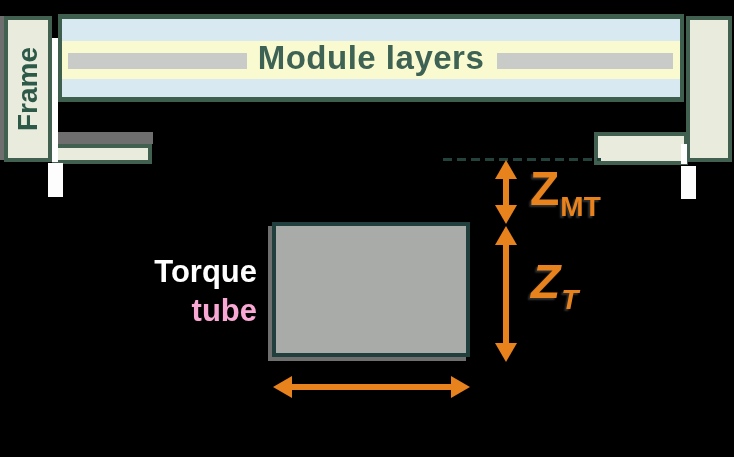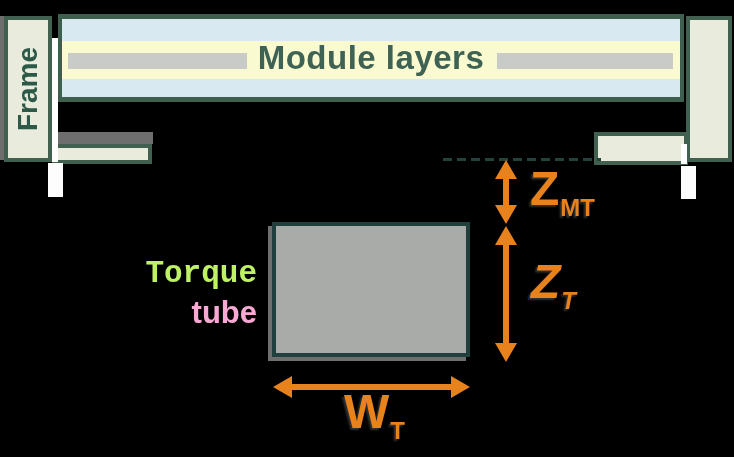--- a/index.html
+++ b/index.html
@@ -35,42 +35,42 @@
   #right-white-strip{left:681px;top:130px;width:6px;height:20px;background:#fff;}
   #right-bolt{left:681px;top:152px;width:15px;height:33px;background:#fdfdfd;}
   
   #dash-line{left:443px;top:144px;width:158px;height:3px;
     background:repeating-linear-gradient(90deg,#24423c 0 9px,transparent 9px 14px);}
   
   #torque-tube{left:272px;top:208px;width:198px;height:135px;background:#a9aba8;
     border:4px solid #21403d;box-sizing:border-box;box-shadow:-4px 4px 0 #6f6f6f;}
   #tube-label{left:120px;top:238px;width:137px;text-align:right;line-height:39px;
     font-weight:bold;font-size:31px;}
-  #tube-label .l1{color:#bef264;font-family:Liberation Mono, monospace;}
+  #tube-label .l1{color:#ffffff;}
   #tube-label .l2{color:#f9a8d4;}
   
   .varrow{position:absolute;width:22px;}
   .varrow .shaft{position:absolute;left:8px;top:13px;bottom:13px;width:6px;background:#e8821c;}
   .varrow .head-up{position:absolute;top:0;left:0;width:0;height:0;
     border-left:11px solid transparent;border-right:11px solid transparent;border-bottom:19px solid #e8821c;}
   .varrow .head-down{position:absolute;bottom:0;left:0;width:0;height:0;
     border-left:11px solid transparent;border-right:11px solid transparent;border-top:19px solid #e8821c;}
   .harrow{position:absolute;height:22px;}
   .harrow .shaft{position:absolute;top:8px;left:13px;right:13px;height:6px;background:#e8821c;}
   .harrow .head-left{position:absolute;left:0;top:0;width:0;height:0;
     border-top:11px solid transparent;border-bottom:11px solid transparent;border-right:19px solid #e8821c;}
   .harrow .head-right{position:absolute;right:0;top:0;width:0;height:0;
     border-top:11px solid transparent;border-bottom:11px solid transparent;border-left:19px solid #e8821c;}
   #arrow-zmt{left:495px;top:146px;height:64px;}
   #arrow-zt{left:495px;top:212px;height:136px;}
   #arrow-wt{left:273px;top:362px;width:197px;}
   
   .dim-label{position:absolute;color:#e8821c;font-weight:bold;font-size:48px;line-height:1;
     text-shadow:-2px 2px 2px rgba(110,110,110,0.45);}
-  .dim-label .sub{font-size:24px;vertical-align:-11px;margin-left:1px;}
+  .dim-label .sub{font-size:28px;vertical-align:-11px;margin-left:1px;}
   #label-zmt{left:530px;top:151px;}
   #label-zt{left:531px;top:244px;font-style:italic;}
   #label-wt{left:344px;top:374px;}
 </style>
 </head>
 <body>
 
 <div id="canvas">
 
   <div id="module" class="abs">
@@ -119,17 +119,14 @@
     <div class="shaft"></div>
     <div class="head-right"></div>
   </div>
 
   <div id="label-zmt" class="dim-label">
     <span>Z</span><span class="sub">MT</span>
   </div>
   <div id="label-zt" class="dim-label">
     <span>Z</span><span class="sub">T</span>
   </div>
-  <div id="label-wt" class="dim-label">
-    <span>W</span><span class="sub">T</span>
-  </div>
 
 </div>
 
 </body></html>

